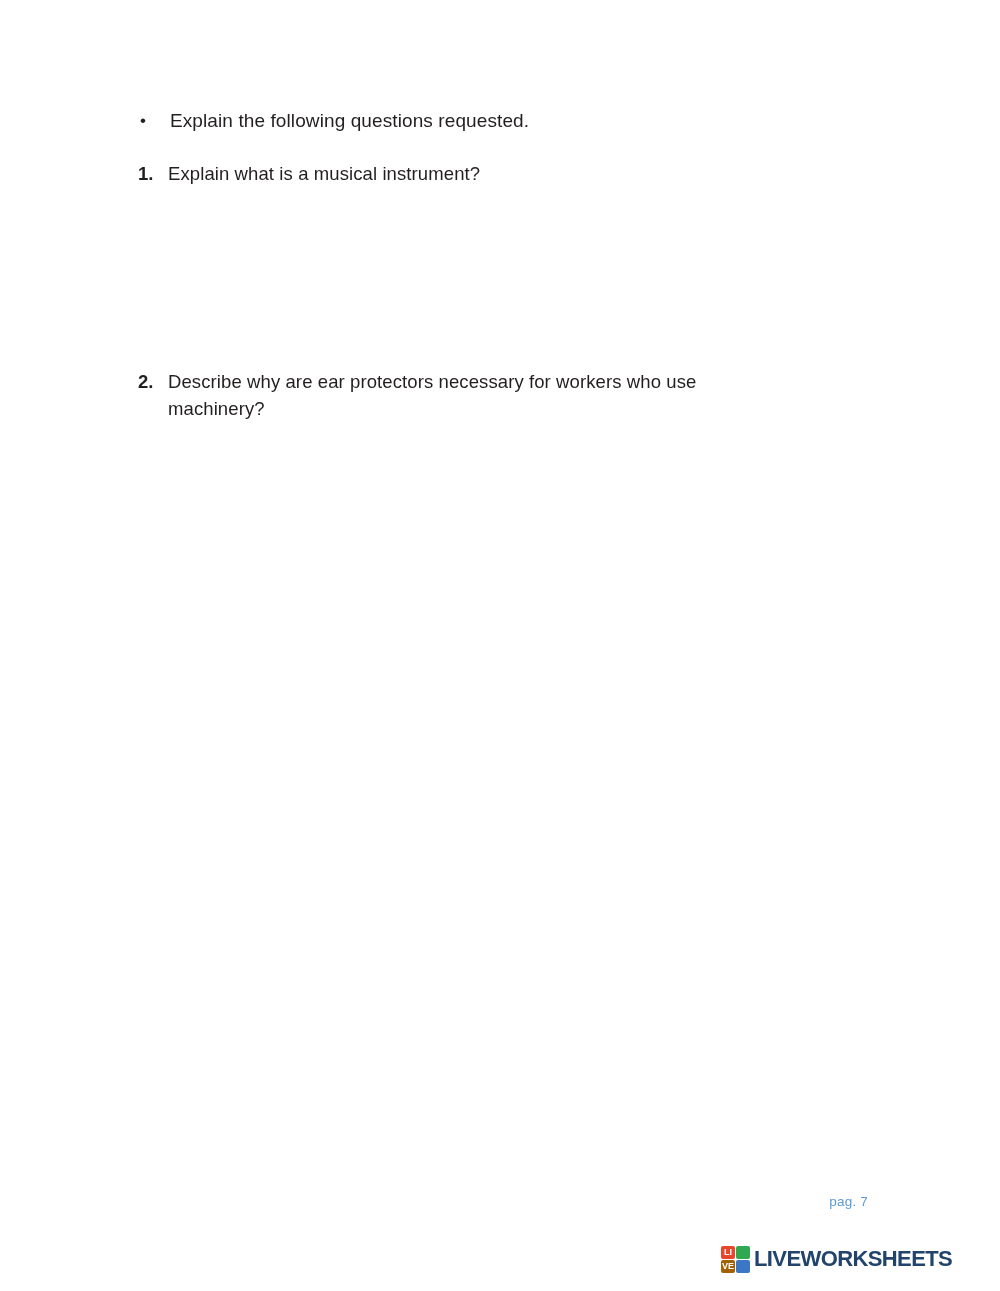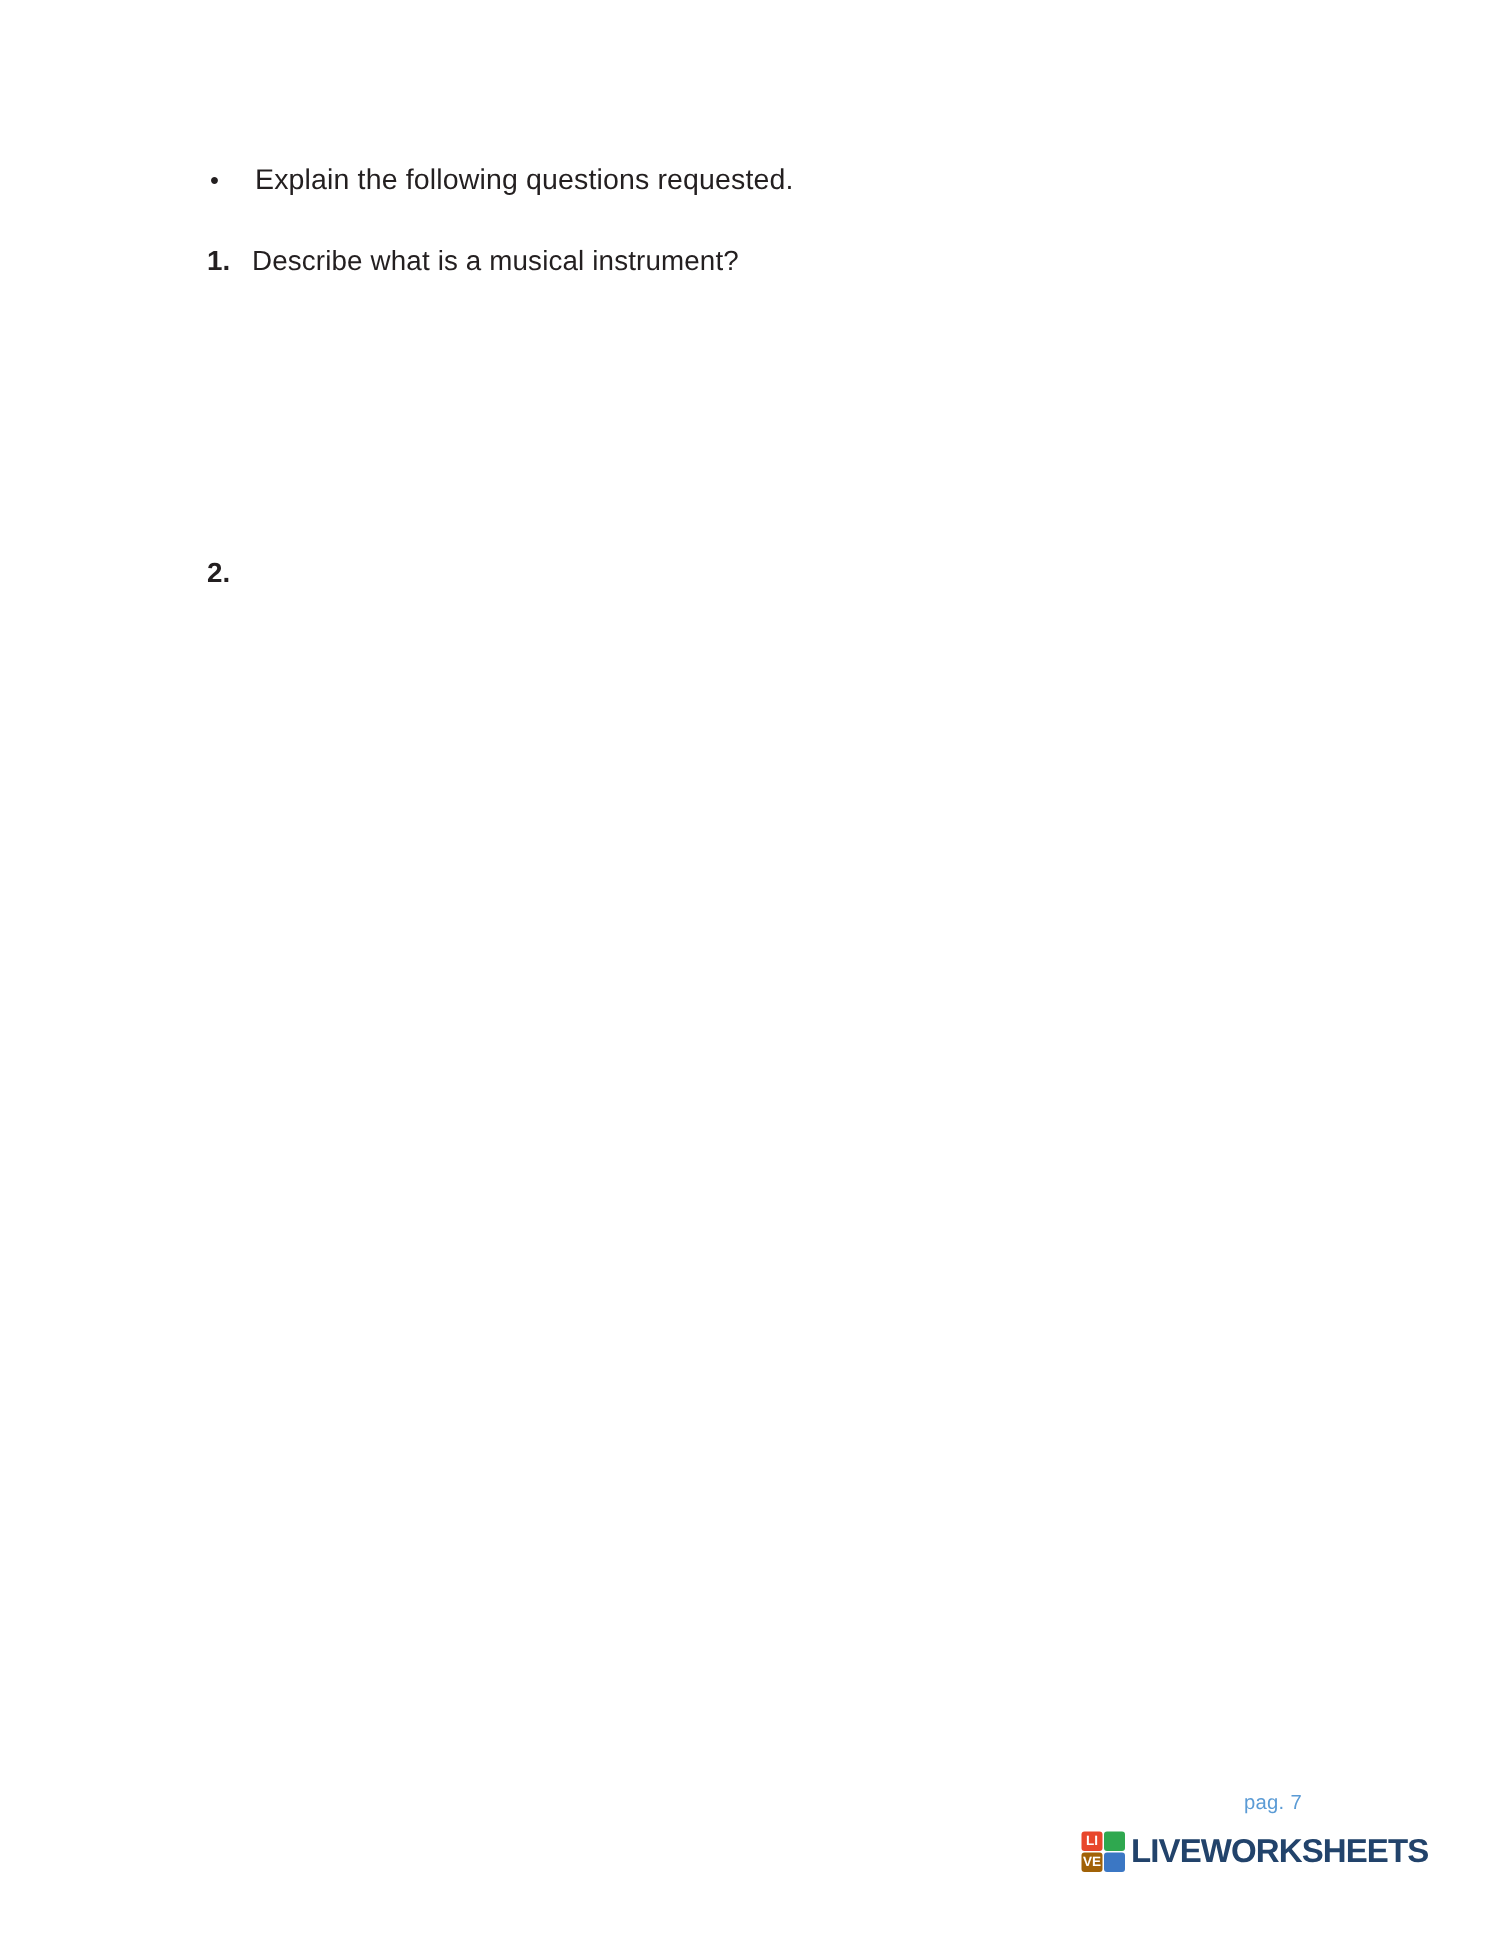--- a/index.html
+++ b/index.html
@@ -83,23 +83,23 @@
     right: 132px;
     top: 1194px;
     font-size: 13.5px;
     color: #5b9bd5;
     letter-spacing: 0.2px;
   }
 
   .lw-logo {
     position: absolute;
     left: 690px;
-    top: 1214px;
+    top: 1246px;
     display: flex;
-    align-items: center;
+    align-items: flex-start;
     height: 40px;
     padding-left: 31px;
   }
   .lw-cubes {
     display: grid;
     grid-template-columns: 14px 14px;
     grid-template-rows: 13px 13px;
     gap: 1px;
     margin-right: 4px;
   }
@@ -134,27 +134,28 @@
 
   <div class="content">
 
     <div class="bullet-line">
       <span class="bullet-marker">•</span>
       <span class="bullet-text">Explain the following questions requested.</span>
     </div>
 
     <div class="q-line q1">
       <span class="q-number">1.</span>
-      <span class="q-text">Describe what is a musical instrument?</span>
+      <span class="q-text">Explain what is a musical instrument?</span>
     </div>
 
     <div class="answer-space-1"></div>
 
     <div class="q-line q2">
       <span class="q-number">2.</span>
+      <span class="q-text">Describe why are ear protectors necessary for workers who use machinery?</span>
     </div>
 
   </div>
 
   <div class="page-label">pag. 7</div>
 
   <div class="lw-logo">
     <div class="lw-cubes">
       <span class="lw-cube cube-l">LI</span>
       <span class="lw-cube cube-i"></span>

